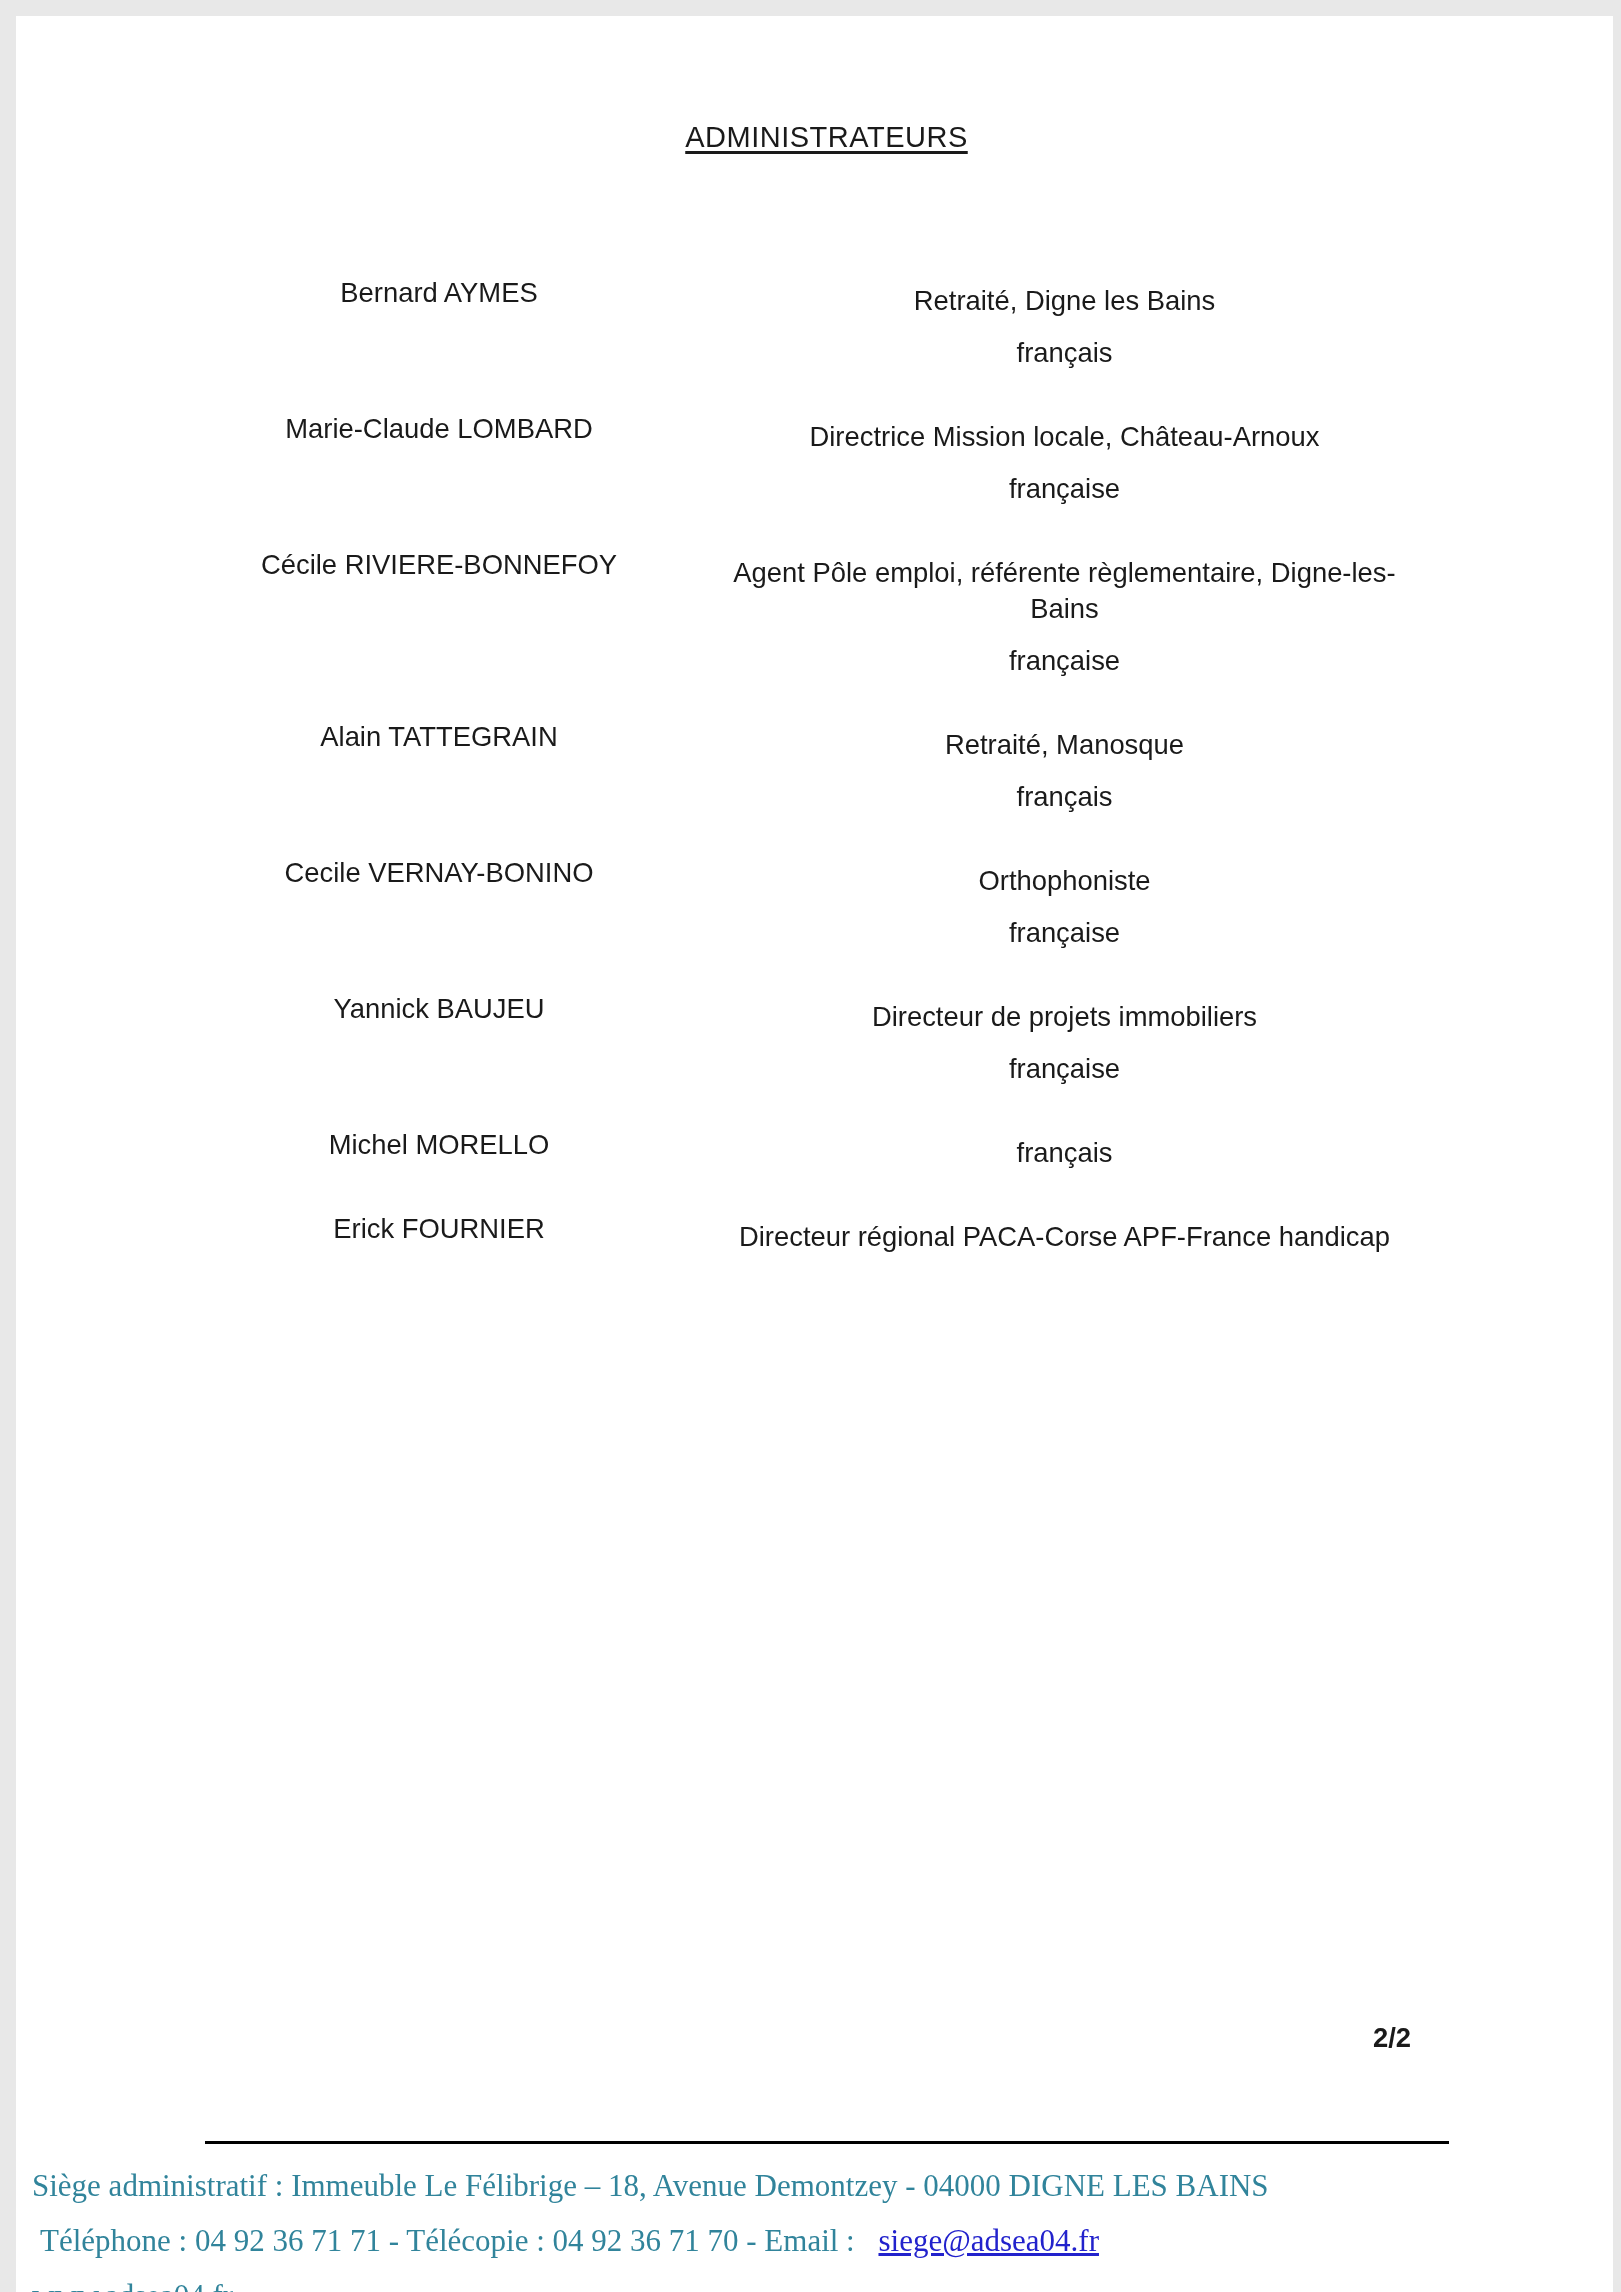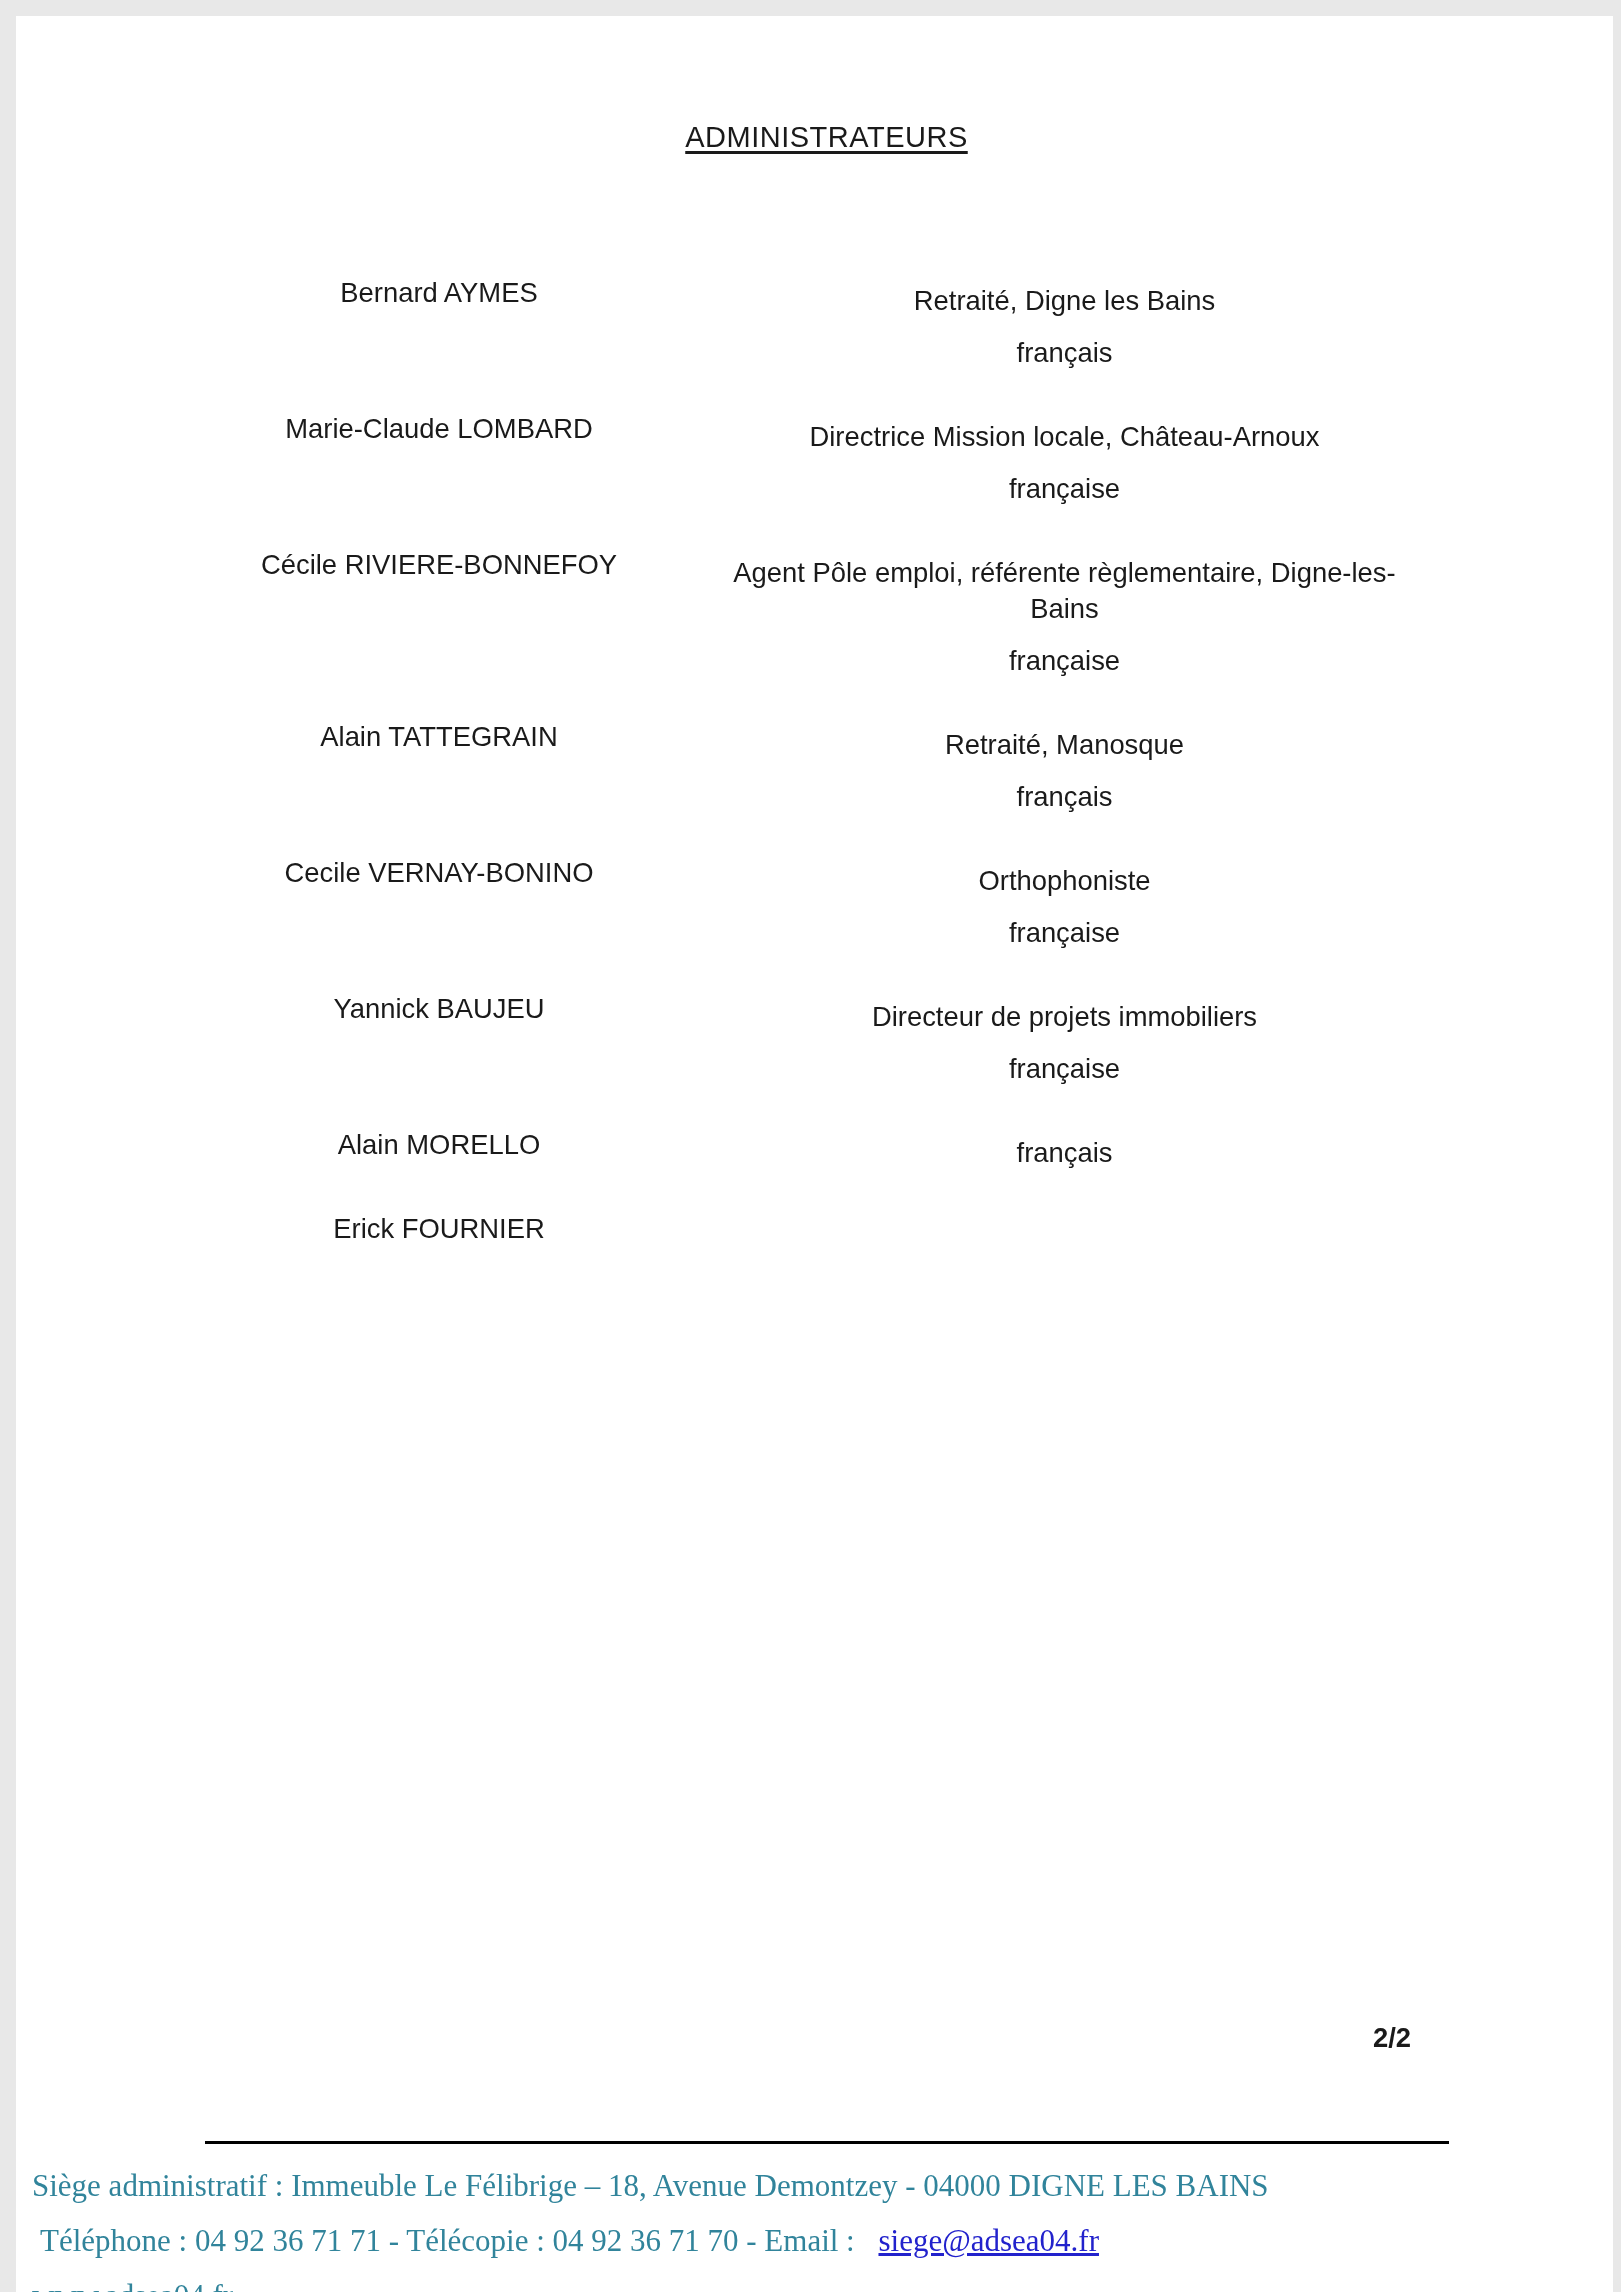--- a/index.html
+++ b/index.html
@@ -120,28 +120,29 @@
       </div>
     </div>
     <div class="entry">
       <div class="name">Yannick BAUJEU</div>
       <div class="desc">
         <div class="role">Directeur de projets immobiliers</div>
         <div class="nationality">française</div>
       </div>
     </div>
     <div class="entry">
-      <div class="name">Alain MORELLO</div>
+      <div class="name">Michel MORELLO</div>
       <div class="desc">
         <div class="nationality">français</div>
       </div>
     </div>
     <div class="entry">
       <div class="name">Erick FOURNIER</div>
       <div class="desc">
+        <div class="role">Directeur régional PACA-Corse APF-France handicap</div>
         <div class="nationality"></div>
       </div>
     </div>
   </div>
 
   <div class="page-number">2/2</div>
 
   <div class="footer-rule"></div>
 
   <div class="footer">

